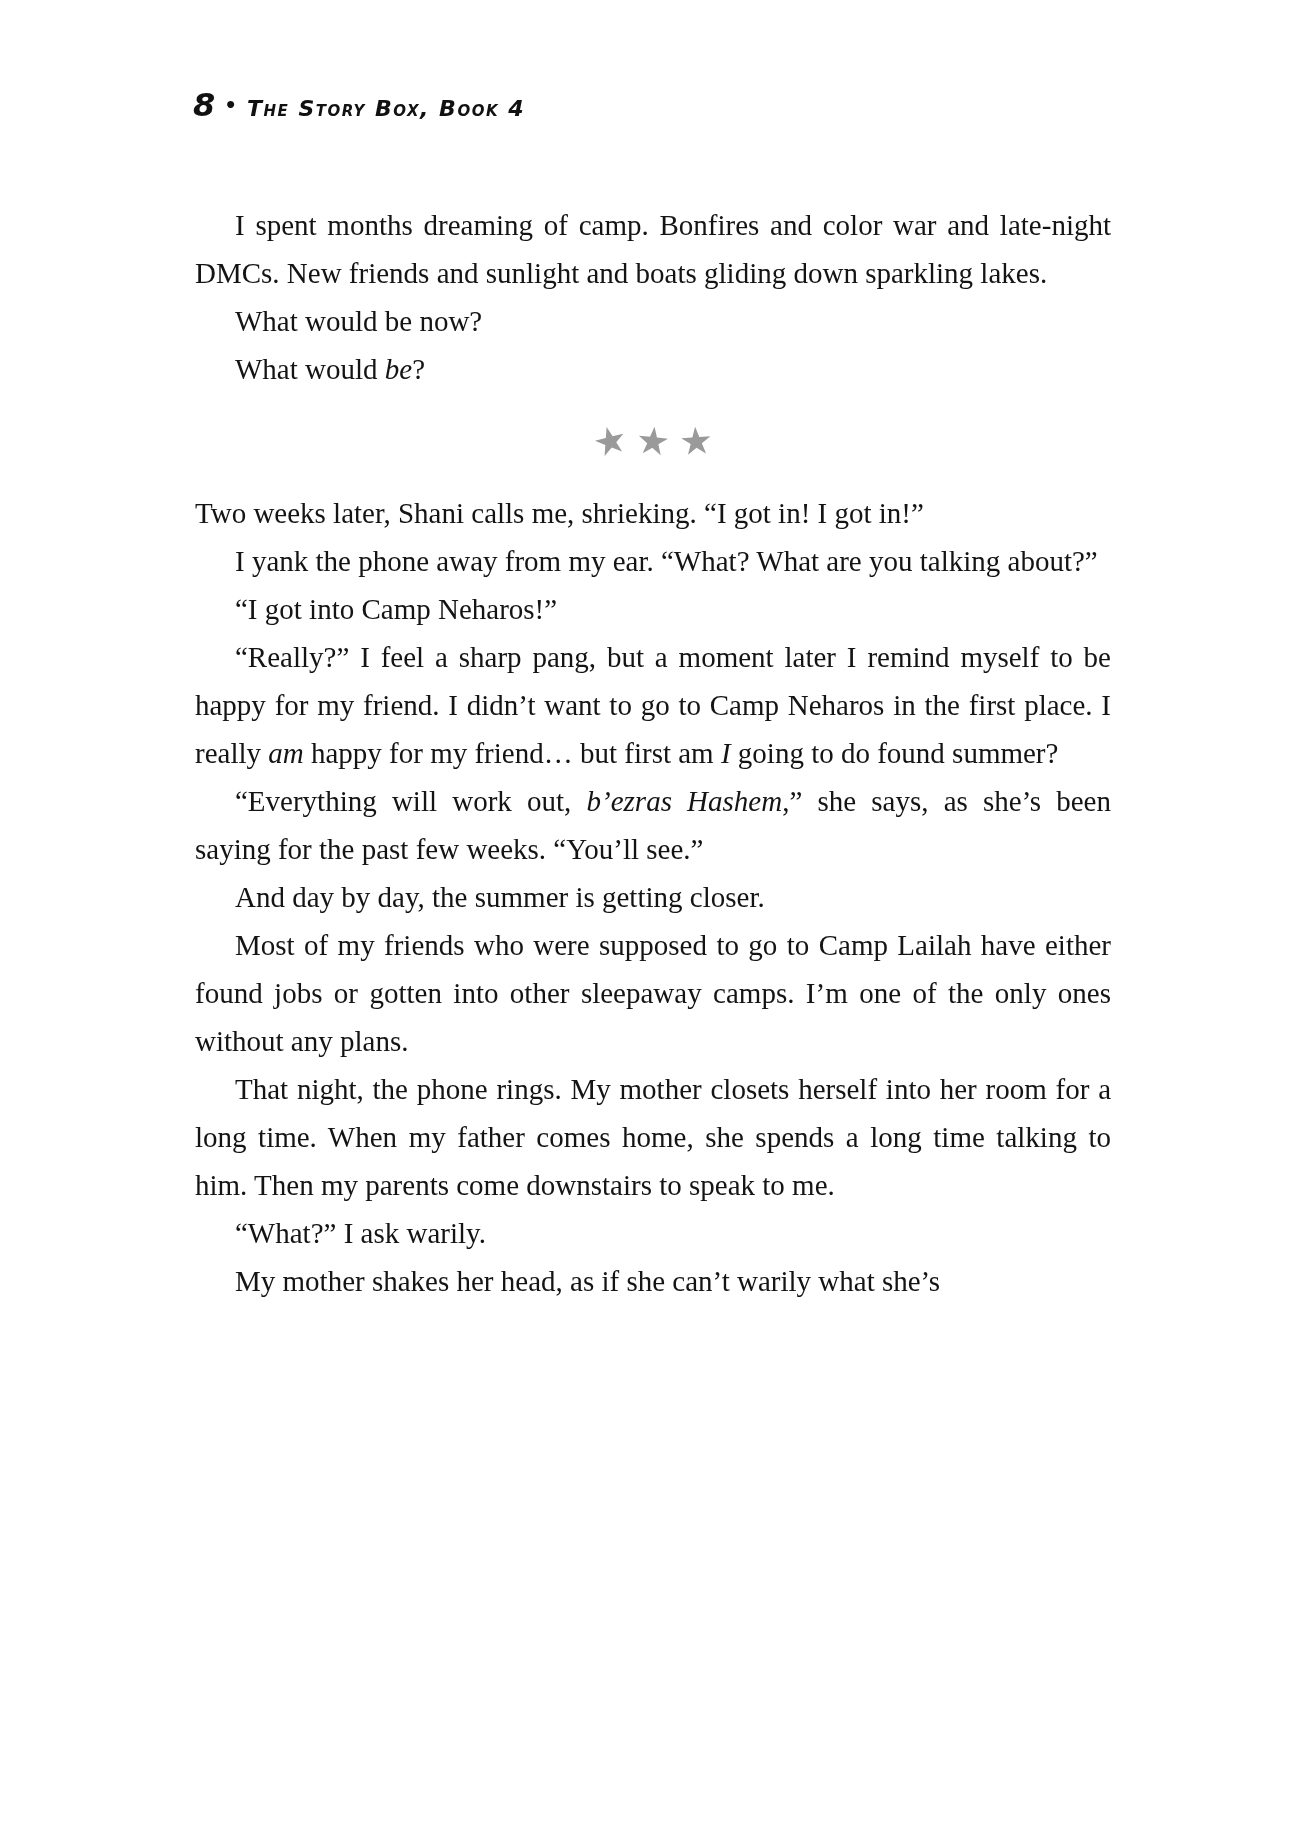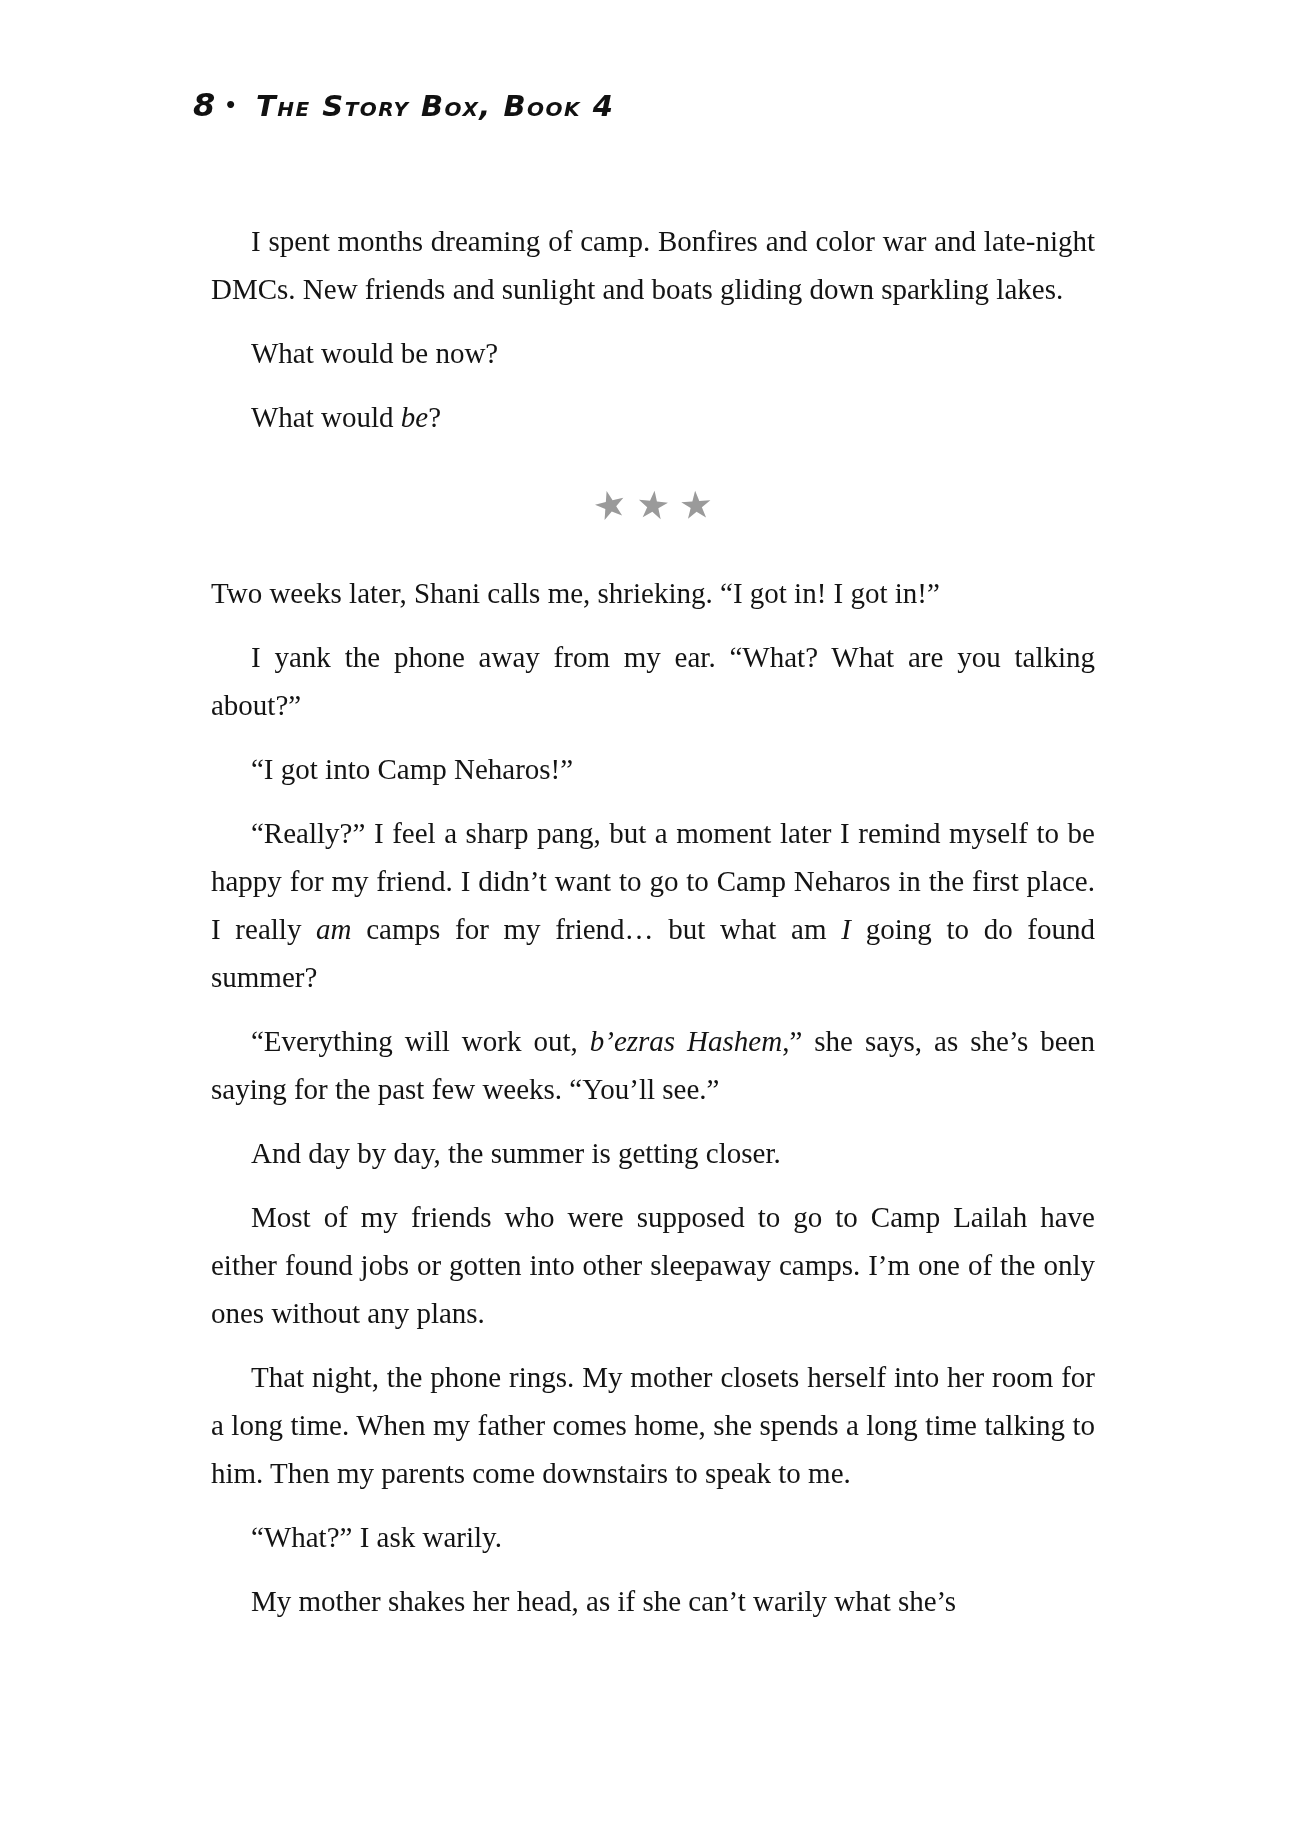--- a/index.html
+++ b/index.html
@@ -27,38 +27,37 @@
   .running-header .pagenum {
     font-size: 32px;
     letter-spacing: 1px;
   }
   .running-header .sep {
     font-size: 20px;
     margin: 0 10px 0 8px;
     vertical-align: 4px;
   }
   .running-header .title {
-    font-size: 29px;
+    font-size: 22px;
     font-variant: small-caps;
     letter-spacing: 1.5px;
-    margin-left: 9px;
   }
   .page-text {
     position: absolute;
     left: 195px;
     top: 201px;
     width: 916px;
     font-family: "Liberation Serif", serif;
     font-size: 29px;
     line-height: 48px;
     color: #141414;
     text-align: justify;
   }
   .para {
-    margin: 16px;
+    margin: 0;
     padding: 0;
     font-family: Liberation Serif, serif;
   }
   .para.indent {
     text-indent: 40px;
   }
   .para em {
     font-style: italic;
   }
   .star-divider {
@@ -90,21 +89,21 @@
       <p class="para indent"><span>What would be now?</span></p>
       <p class="para indent"><span>What would </span><em>be</em><span>?</span></p>
       <div class="star-divider" style="color: rgb(154, 154, 154);">
         <span class="star">★</span>
         <span class="star">★</span>
         <span class="star">★</span>
       </div>
       <p class="para"><span>Two weeks later, Shani calls me, shrieking. “I got in! I got in!”</span></p>
       <p class="para indent"><span>I yank the phone away from my ear. “What? What are you talking about?”</span></p>
       <p class="para indent"><span>“I got into Camp Neharos!”</span></p>
-      <p class="para indent"><span>“Really?” I feel a sharp pang, but a moment later I remind myself to be happy for my friend. I didn’t want to go to Camp Neharos in the first place. I really </span><em>am</em><span> camps for my friend… but what am </span><em>I</em><span> going to do found summer?</span></p>
+      <p class="para indent"><span>“Really?” I feel a sharp pang, but a moment later I remind myself to be happy for my friend. I didn’t want to go to Camp Neharos in the first place. I really </span><em>am</em><span> happy for my friend… but first am </span><em>I</em><span> going to do found summer?</span></p>
       <p class="para indent"><span>“Everything will work out, </span><em>b’ezras Hashem</em><span>,” she says, as she’s been saying for the past few weeks. “You’ll see.”</span></p>
       <p class="para indent"><span>And day by day, the summer is getting closer.</span></p>
       <p class="para indent"><span>Most of my friends who were supposed to go to Camp Lailah have either found jobs or gotten into other sleepaway camps. I’m one of the only ones without any plans.</span></p>
       <p class="para indent"><span>That night, the phone rings. My mother closets herself into her room for a long time. When my father comes home, she spends a long time talking to him. Then my parents come downstairs to speak to me.</span></p>
       <p class="para indent"><span>“What?” I ask warily.</span></p>
       <p class="para indent"><span>My mother shakes her head, as if she can’t warily what she’s</span></p>
     </div>
 </div>
 
 </body></html>

